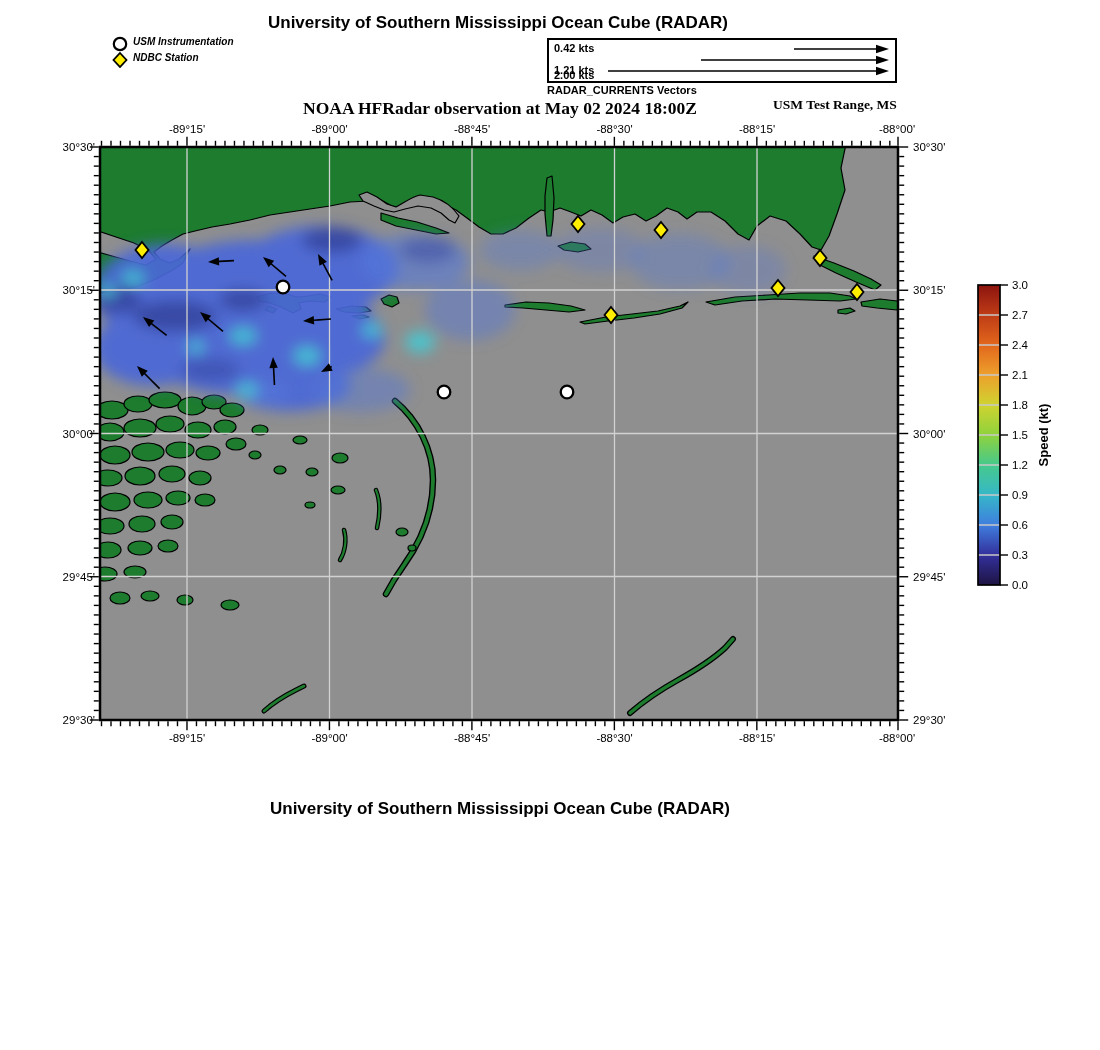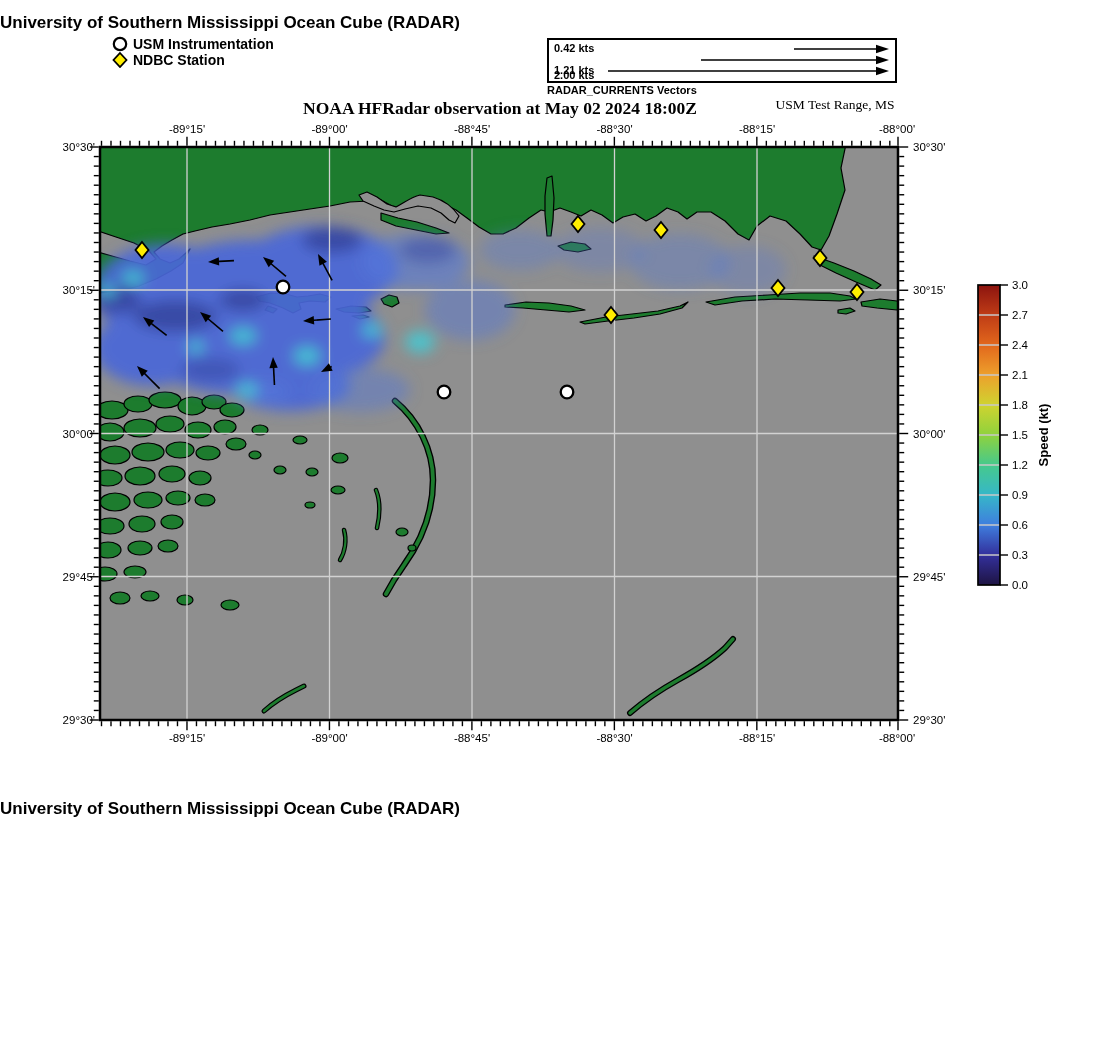--- a/index.html
+++ b/index.html
@@ -1,26 +1,26 @@
 <!DOCTYPE html>
 <html><head>
 <meta charset="utf-8">
 <style>
   html,body{margin:0;padding:0;background:#ffffff;}
   .page{position:relative;width:1100px;height:1050px;background:#ffffff;overflow:hidden;
         font-family:"Liberation Sans",sans-serif;}
   .abs{position:absolute;}
-  .title{font-weight:bold;font-size:17px;color:#000;}
+  .title{font-weight:bold;font-size:17px;color:#000;text-align:center;}
   .serif{font-family:"Liberation Serif",serif;}
-  .legend-row{display:flex;align-items:flex-end;height:16px;font-weight:bold;font-size:14px;color:#000;}
+  .legend-row{display:flex;align-items:flex-start;height:16px;font-weight:bold;font-size:10px;color:#000;font-style:italic;}
   .legend-row svg{margin-right:3px;}
   .veckey{border:2.5px solid #000;background:#fff;}
   .veckey-label{position:absolute;left:5px;font-weight:bold;font-size:11px;line-height:11px;color:#000;}
   .veccaption{font-weight:bold;font-size:11px;color:#000;}
-  .regionlab{font-weight:normal;font-size:13.5px;color:#000;text-align:center;}
+  .regionlab{font-weight:bold;font-size:13.5px;color:#000;text-align:center;}
   .subtitle{font-weight:bold;font-size:17.5px;color:#000000;text-align:center;}
   svg text{font-family:"Liberation Sans",sans-serif;}
 </style>
 </head>
 <body>
 
 <div class="page">
 
   <div class="abs title" style="left:0;top:13px;width:996px;">University of Southern Mississippi Ocean Cube (RADAR)</div>
 

